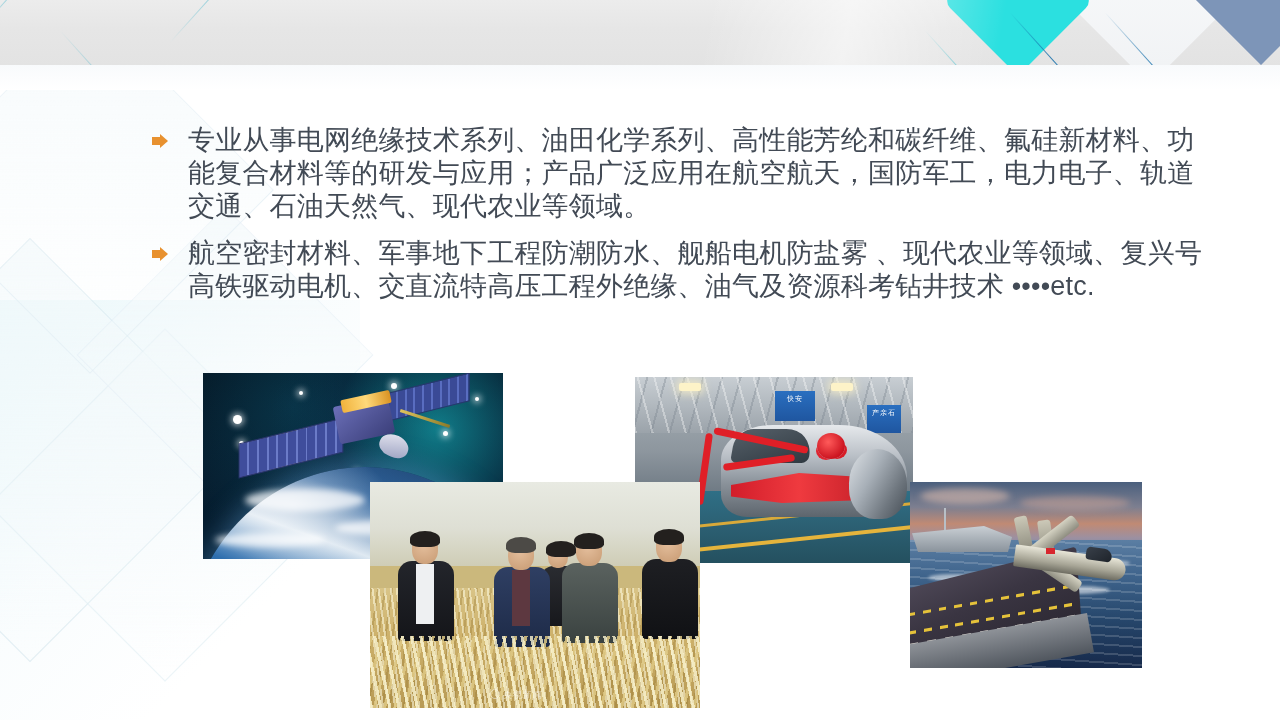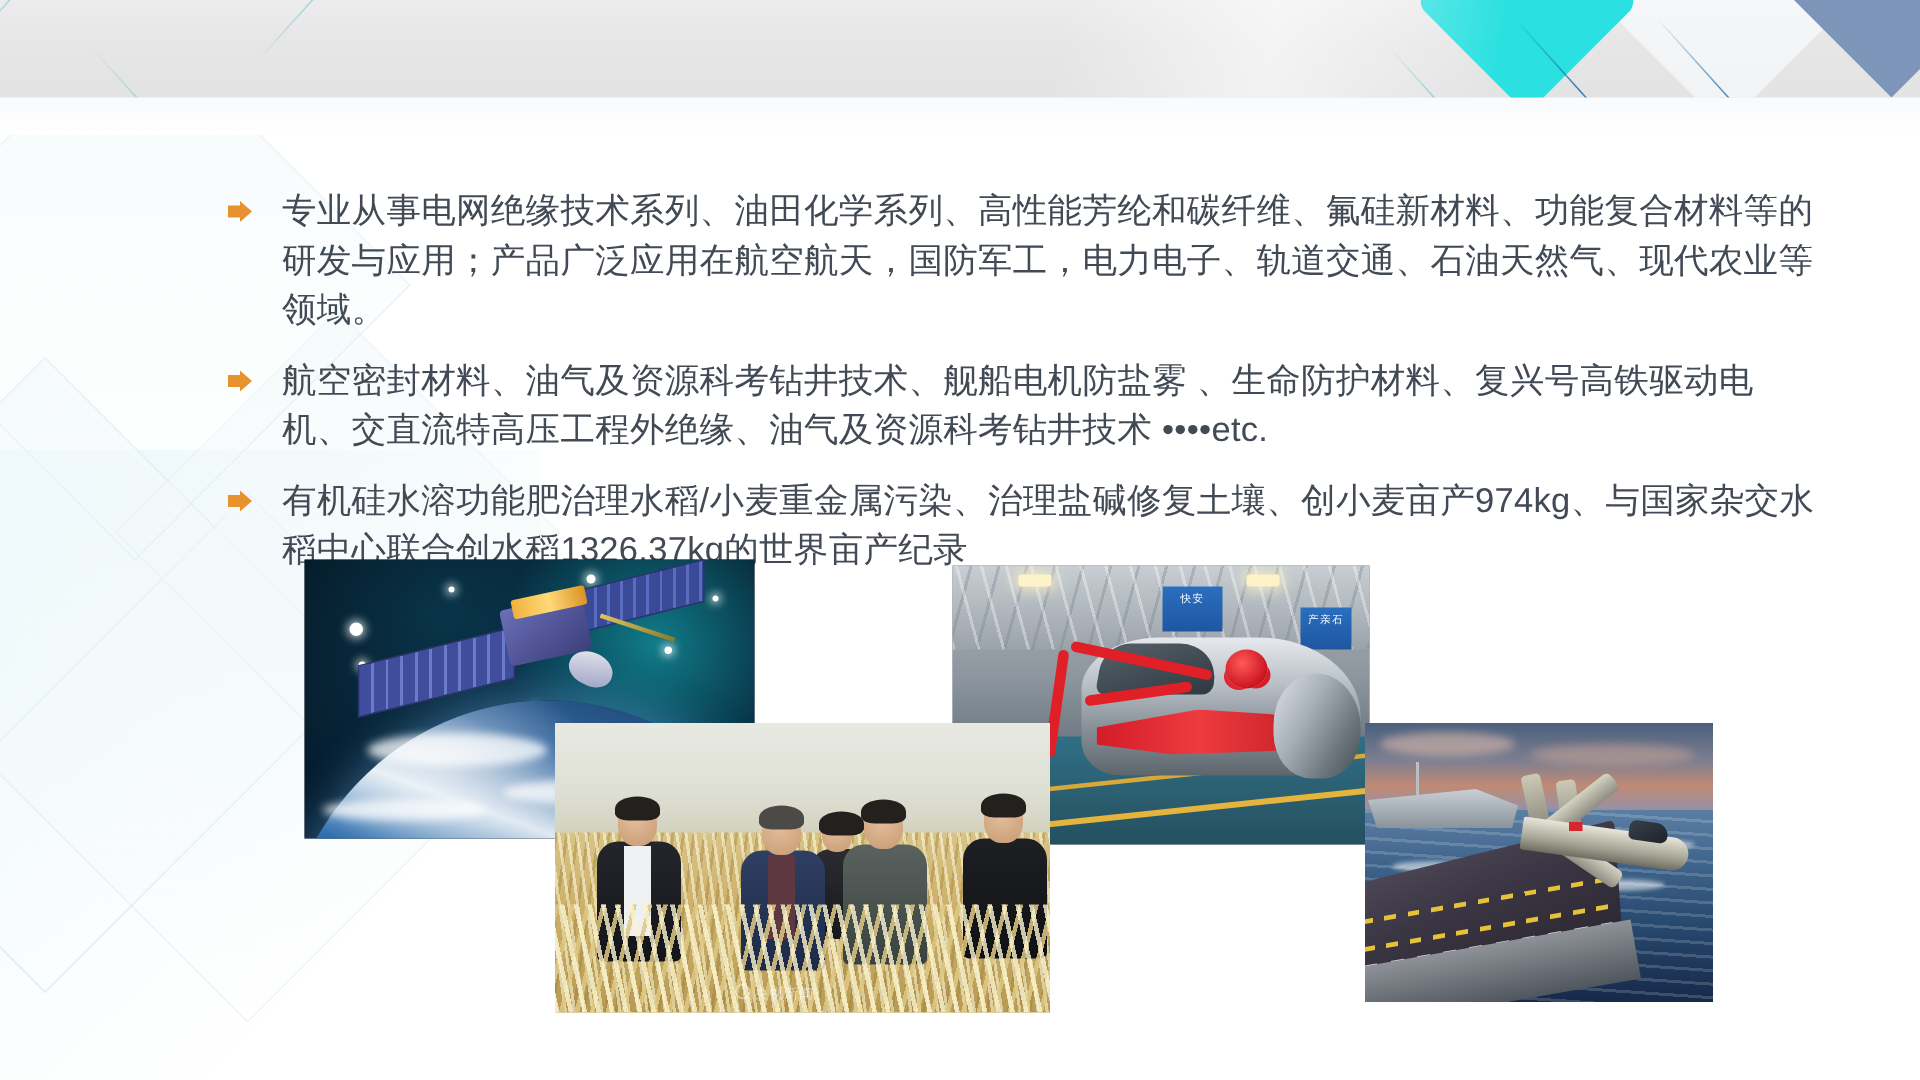--- a/index.html
+++ b/index.html
@@ -136,21 +136,21 @@
   }
   .bullet-marker::after {
     content: "";
     position: absolute;
     left: 8px; top: -1px;
     border-top: 7px solid transparent;
     border-bottom: 7px solid transparent;
     border-left: 8px solid #e8912f;
   }
   .bullet-text {
-    font-size: 23px;
+    font-size: 27px;
     line-height: 33px;
     color: #424a55;
     letter-spacing: .2px;
   }
 
   
   .photo {
     position: absolute;
     overflow: hidden;
     background: #10131c;
@@ -288,21 +288,21 @@
     box-shadow: 6px 4px 0 -4px #d81c26, -5px 5px 0 -4px #e02430;
   }
   .train-front {
     position: absolute; left: 214px; top: 72px;
     width: 58px; height: 70px;
     background: linear-gradient(120deg, #dfe3e7 0%, #a8b0b8 38%, #6e767e 72%, #444c54 100%);
     border-radius: 50% 52% 44% 44%;
   }
 
   
-  .ph-field { left: 370px; top: 482px; width: 330px; height: 193px; z-index: 4; background: #cbb87c; }
+  .ph-field { left: 370px; top: 482px; width: 330px; height: 226px; z-index: 4; background: #cbb87c; }
   .field-sky {
     position: absolute; left: 0; top: 0; width: 330px; height: 84px;
     background: linear-gradient(180deg, #e8eae2 0%, #dedfd4 55%, #cfcdb6 100%);
   }
   .field-crop {
     position: absolute; left: 0; bottom: 0; width: 330px; height: 120px;
     background:
       repeating-linear-gradient(82deg, rgba(255,252,226,.55) 0 2px, rgba(0,0,0,0) 2px 6px),
       repeating-linear-gradient(98deg, rgba(150,120,50,.35) 0 2px, rgba(0,0,0,0) 2px 7px),
       linear-gradient(180deg, #d9c487 0%, #cdb16b 40%, #b89a54 100%);
@@ -452,27 +452,23 @@
 
   <div class="bullets">
 
     <div class="bullet-row">
       <div class="bullet-marker"></div>
       <div class="bullet-text">专业从事电网绝缘技术系列、油田化学系列、高性能芳纶和碳纤维、氟硅新材料、功能复合材料等的研发与应用；产品广泛应用在航空航天，国防军工，电力电子、轨道交通、石油天然气、现代农业等领域。</div>
     </div>
 
     <div class="bullet-row">
       <div class="bullet-marker"></div>
-      <div class="bullet-text">航空密封材料、油气及资源科考钻井技术、舰船电机防盐雾 、生命防护材料、复兴号高铁驱动电机、交直流特高压工程外绝缘、油气及资源科考钻井技术 ••••etc.</div>
-    </div>
-
-    <div class="bullet-row">
-      <div class="bullet-marker"></div>
-      <div class="bullet-text">有机硅水溶功能肥治理水稻/小麦重金属污染、治理盐碱修复土壤、创小麦亩产974kg、与国家杂交水稻中心联合创水稻1326.37kg的世界亩产纪录</div>
-    </div>
+      <div class="bullet-text">航空密封材料、军事地下工程防潮防水、舰船电机防盐雾 、现代农业等领域、复兴号高铁驱动电机、交直流特高压工程外绝缘、油气及资源科考钻井技术 ••••etc.</div>
+    </div>
+
 
   </div>
 
   <div class="photo ph-satellite">
     <div class="sat-sky"></div>
     <div class="star" style="left:30px;top:42px;width:9px;height:9px;"></div>
     <div class="star" style="left:36px;top:68px;width:5px;height:5px;"></div>
     <div class="star" style="left:96px;top:18px;width:4px;height:4px;"></div>
     <div class="star" style="left:188px;top:10px;width:6px;height:6px;"></div>
     <div class="star" style="left:240px;top:58px;width:5px;height:5px;"></div>

